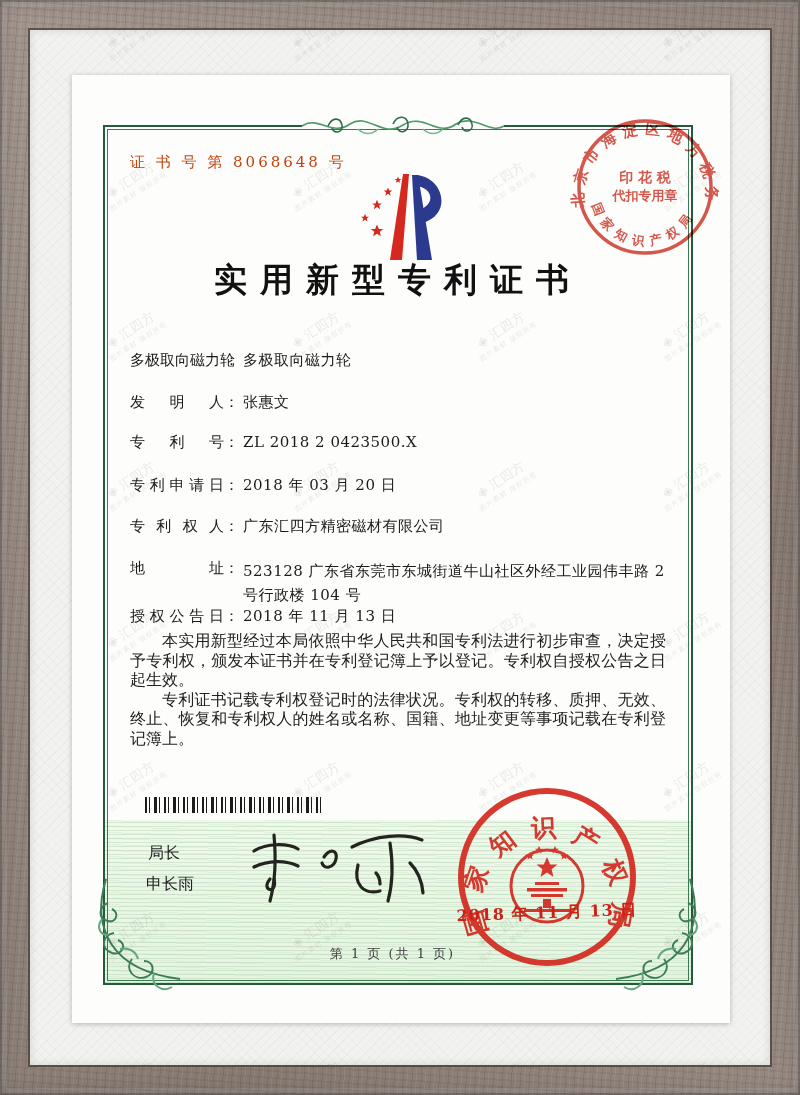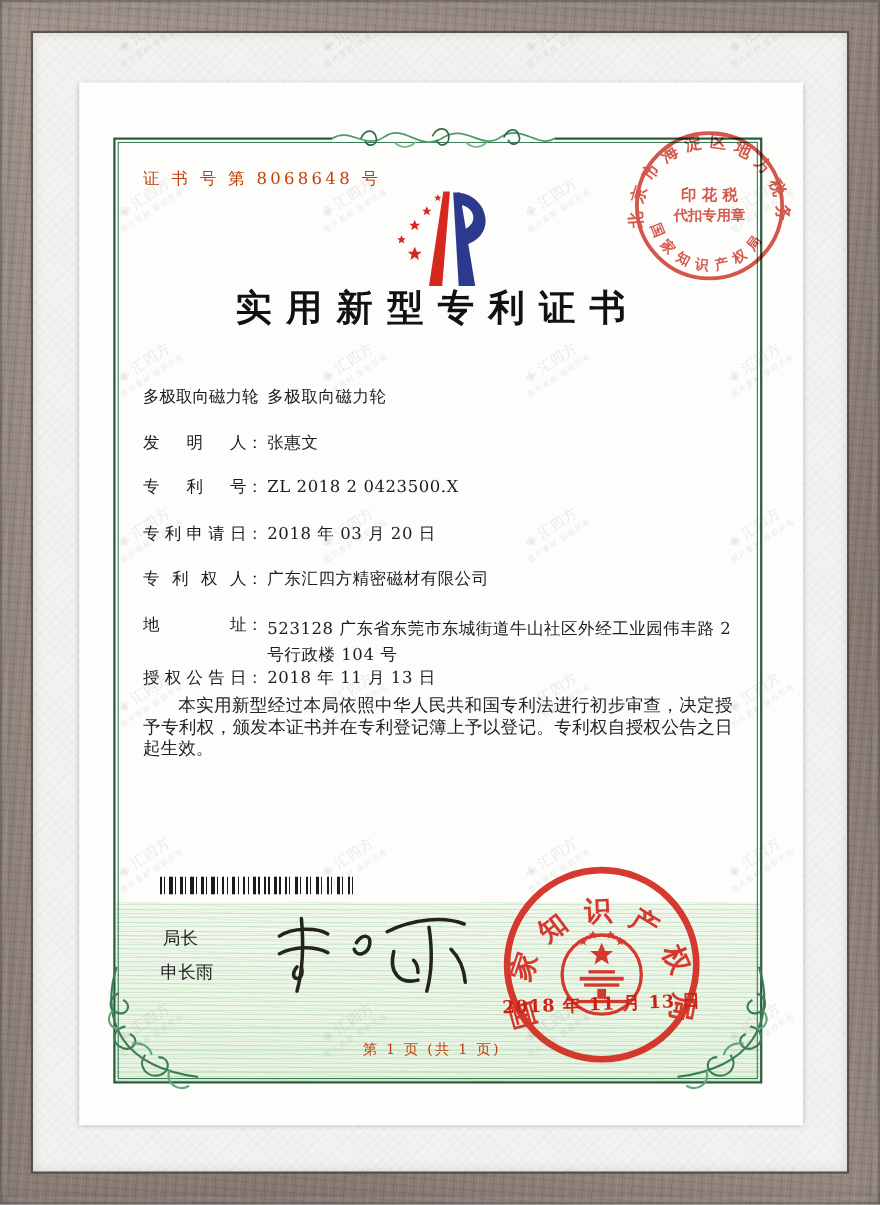--- a/index.html
+++ b/index.html
@@ -70,21 +70,21 @@
 
   .sig-title { position:absolute; left:76px; top:768px; font-family:"DejaVu Sans","Liberation Sans",sans-serif; font-size:16px; color:#222; }
   .sig-name  { position:absolute; left:74px; top:799px; font-family:"DejaVu Sans","Liberation Sans",sans-serif; font-size:16px; color:#222; }
   .sig-script { position:absolute; left:140px; top:742px; }
 
   .seal-svg { position:absolute; left:380px; top:707px; opacity:.92; mix-blend-mode:multiply; }
   .seal-date { position:absolute; left:382px; top:828px; width:186px; text-align:center; color:#cf2015; font-weight:bold; font-size:16px; letter-spacing:1px; transform:rotate(-2deg); }
 
   .stamp-svg { position:absolute; left:498px; top:37px; opacity:.85; mix-blend-mode:multiply; }
 
-  .footer { position:absolute; left:31px; top:870px; width:579px; text-align:center; font-size:13px; letter-spacing:2px; color:#c2410c; }
+  .footer { position:absolute; left:31px; top:870px; width:579px; text-align:center; font-size:13px; letter-spacing:2px; color:#404040; }
 
   
   .watermark-layer { position:absolute; inset:0; z-index:50; pointer-events:none; }
   .wm { position:absolute; transform:rotate(-33deg); color:rgba(125,125,125,.16);
         font-family:"DejaVu Sans","Liberation Sans",sans-serif; font-size:13px; white-space:nowrap; text-align:center; }
   .wm small { display:block; font-size:7px; letter-spacing:1px; }
 </style>
 </head>
 <body>
 
@@ -156,20 +156,21 @@
         <div class="frow" style="top:131px"><span class="flabel">专利申请日</span><span class="fcolon">：</span><span class="fvalue">2018 年 03 月 20 日</span></div>
         <div class="frow" style="top:172px"><span class="flabel">专利权人</span><span class="fcolon">：</span><span class="fvalue">广东汇四方精密磁材有限公司</span></div>
         <div class="frow" style="top:214px"><span class="flabel">地址</span><span class="fcolon">：</span><span class="fvalue wrap">523128 广东省东莞市东城街道牛山社区外经工业园伟丰路 2 号行政楼 104 号</span></div>
         <div class="frow" style="top:262px">
           <span><span class="flabel">授权公告日</span><span class="fcolon">：</span><span class="fvalue">2018 年 11 月 13 日</span></span>
         </div>
       </div>
 
       <div class="paras">
         <p>本实用新型经过本局依照中华人民共和国专利法进行初步审查，决定授予专利权，颁发本证书并在专利登记簿上予以登记。专利权自授权公告之日起生效。</p>
+        <p>专利证书记载专利权登记时的法律状况。专利权的转移、质押、无效、终止、恢复和专利权人的姓名或名称、国籍、地址变更等事项记载在专利登记簿上。</p>
       </div>
 
       <div class="barcode"></div>
 
       <div class="sig-title">局长</div>
       <div class="sig-name">申长雨</div>
 
       <svg class="sig-script" width="240" height="100" viewBox="0 0 240 100">
         <g fill="none" stroke="#24241f" stroke-width="3.2" stroke-linecap="round">
           <path d="M62,18 C64,40 64,62 58,84"></path>

